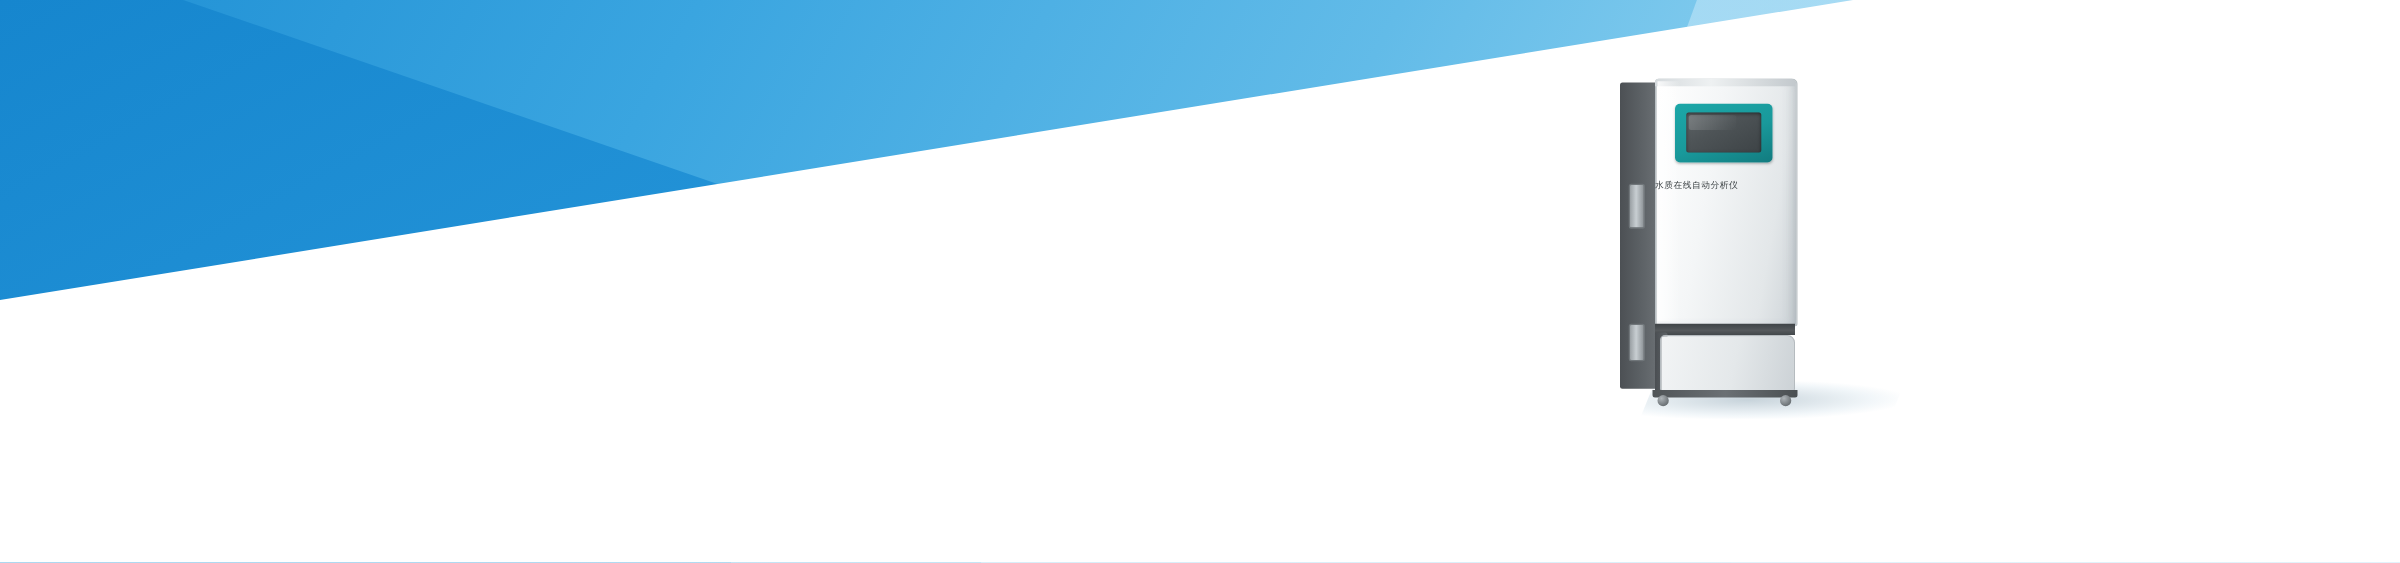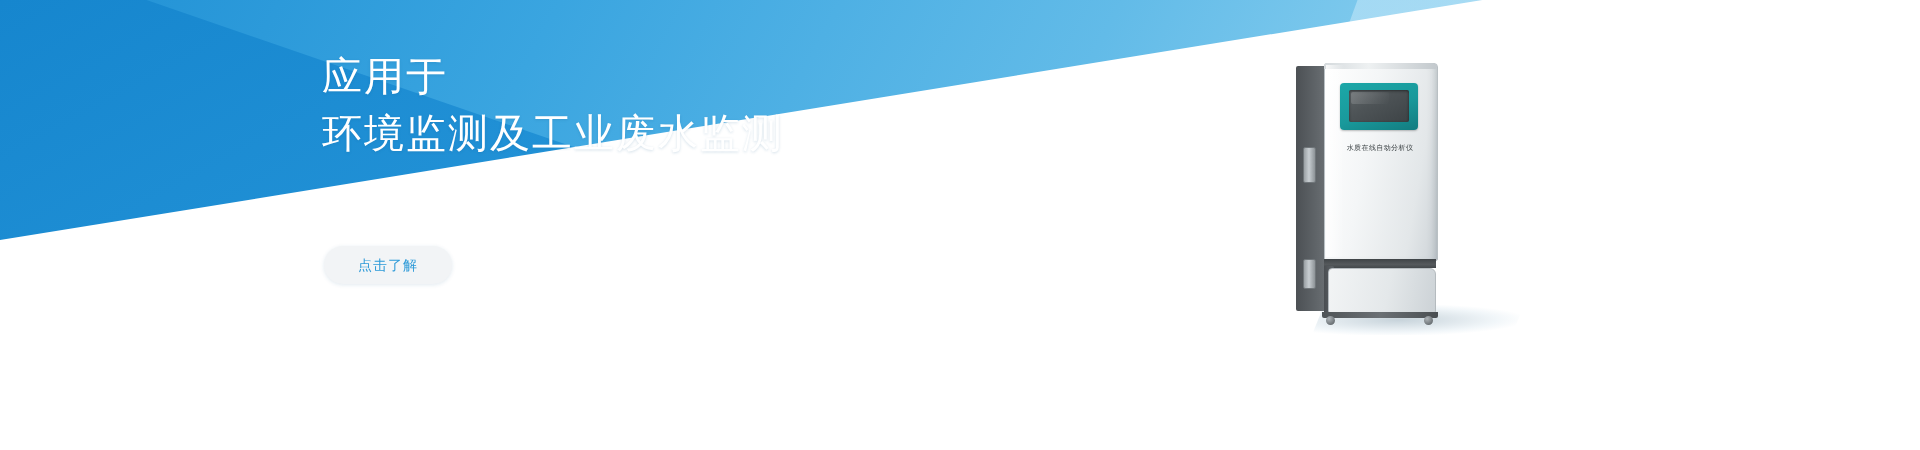--- a/index.html
+++ b/index.html
@@ -176,21 +176,21 @@
   }
   .m-screen-gloss{
     position:absolute; left:55px; top:29px;
     width:38px; height:12px;
     background:linear-gradient(120deg,rgba(255,255,255,.18),rgba(255,255,255,0));
     border-radius:2px;
   }
   .m-label{
     position:absolute; left:28px; top:80px;
     width:112px;
-    text-align:center;
+    text-align:left;
     font-size:7px;
     color:#3a4043;
     letter-spacing:.4px;
     font-family:"DejaVu Sans","Liberation Sans",sans-serif;
     white-space:nowrap;
   }
   
   .m-seam{
     position:absolute; left:28px; top:196px;
     width:112px; height:9px;
@@ -257,22 +257,14 @@
     <div class="m-screen-gloss"></div>
     <div class="m-label">水质在线自动分析仪</div>
     <div class="m-seam"></div>
     <div class="m-lower-dark"></div>
     <div class="m-lower"></div>
     <div class="m-base"></div>
     <div class="m-caster c1"></div>
     <div class="m-caster c2"></div>
   </div>
 
-  <div class="copy">
-    <h1 class="headline">
-      <span class="l1">应用于</span>
-      <span class="l2">环境监测及工业废水监测</span>
-    </h1>
-    <p class="subtitle">自动标定/自动清洗/自动恢复/标定核查</p>
-    <button class="cta">点击了解</button>
-  </div>
 
 </div>
 
 </body></html>

